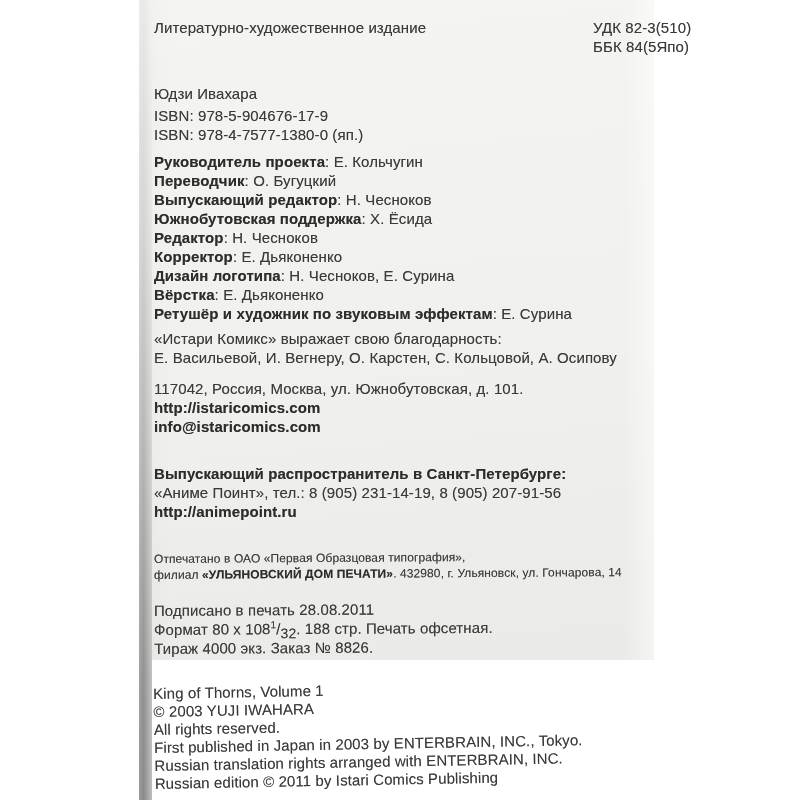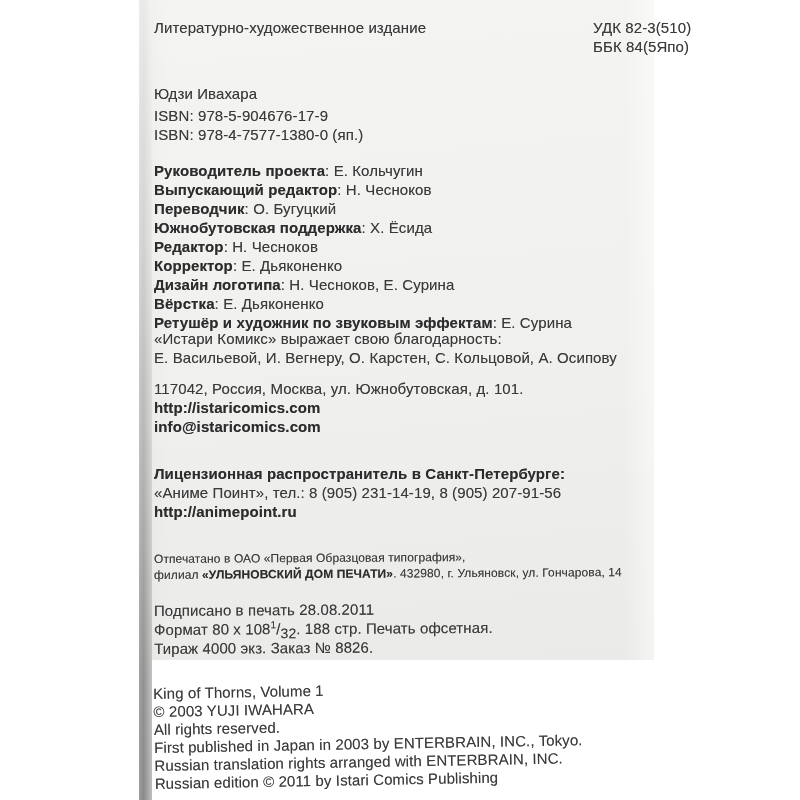--- a/index.html
+++ b/index.html
@@ -78,45 +78,45 @@
 
   <div class="block" style="top:56px;margin-top:28px;">
     <div>Юдзи Ивахара</div>
   </div>
 
   <div class="block" style="top:106px;">
     <div>ISBN: 978-5-904676-17-9</div>
     <div>ISBN: 978-4-7577-1380-0 (яп.)</div>
   </div>
 
-  <div class="block" style="top:161px;">
+  <div class="block" style="top:152px;">
     <div><span class="b">Руководитель проекта</span><span>: </span><span>Е. Кольчугин</span></div>
+    <div><span class="b">Переводчик</span><span>: </span><span>О. Бугуцкий</span></div>
     <div><span class="b">Выпускающий редактор</span><span>: </span><span>Н. Чесноков</span></div>
-    <div><span class="b">Переводчик</span><span>: </span><span>О. Бугуцкий</span></div>
     <div><span class="b">Южнобутовская поддержка</span><span>: </span><span>Х. Ёсида</span></div>
     <div><span class="b">Редактор</span><span>: </span><span>Н. Чесноков</span></div>
     <div><span class="b">Корректор</span><span>: </span><span>Е. Дьяконенко</span></div>
     <div><span class="b">Дизайн логотипа</span><span>: </span><span>Н. Чесноков, Е. Сурина</span></div>
     <div><span class="b">Вёрстка</span><span>: </span><span>Е. Дьяконенко</span></div>
     <div><span class="b">Ретушёр и художник по звуковым эффектам</span><span>: </span><span>Е. Сурина</span></div>
   </div>
 
   <div class="block" style="top:329px;">
     <div>«Истари Комикс» выражает свою благодарность:</div>
     <div>Е. Васильевой, И. Вегнеру, О. Карстен, С. Кольцовой, А. Осипову</div>
   </div>
 
   <div class="block" style="top:379px;">
     <div>117042, Россия, Москва, ул. Южнобутовская, д. 101.</div>
     <div class="b">http://istaricomics.com</div>
     <div class="b">info@istaricomics.com</div>
   </div>
 
   <div class="block" style="top:464px;">
-    <div class="b">Лицензионная распространитель в Санкт-Петербурге:</div>
+    <div class="b">Выпускающий распространитель в Санкт-Петербурге:</div>
     <div>«Аниме Поинт», тел.: 8 (905) 231-14-19, 8 (905) 207-91-56</div>
     <div class="b">http://animepoint.ru</div>
   </div>
 
   <div class="block small tilt-a" style="top:551px;">
     <div>Отпечатано в ОАО «Первая Образцовая типография»,</div>
     <div><span>филиал </span><span class="b">«УЛЬЯНОВСКИЙ ДОМ ПЕЧАТИ»</span><span>. 432980, г. Ульяновск, ул. Гончарова, 14</span></div>
   </div>
 
   <div class="block tilt-a" style="top:601px;">

